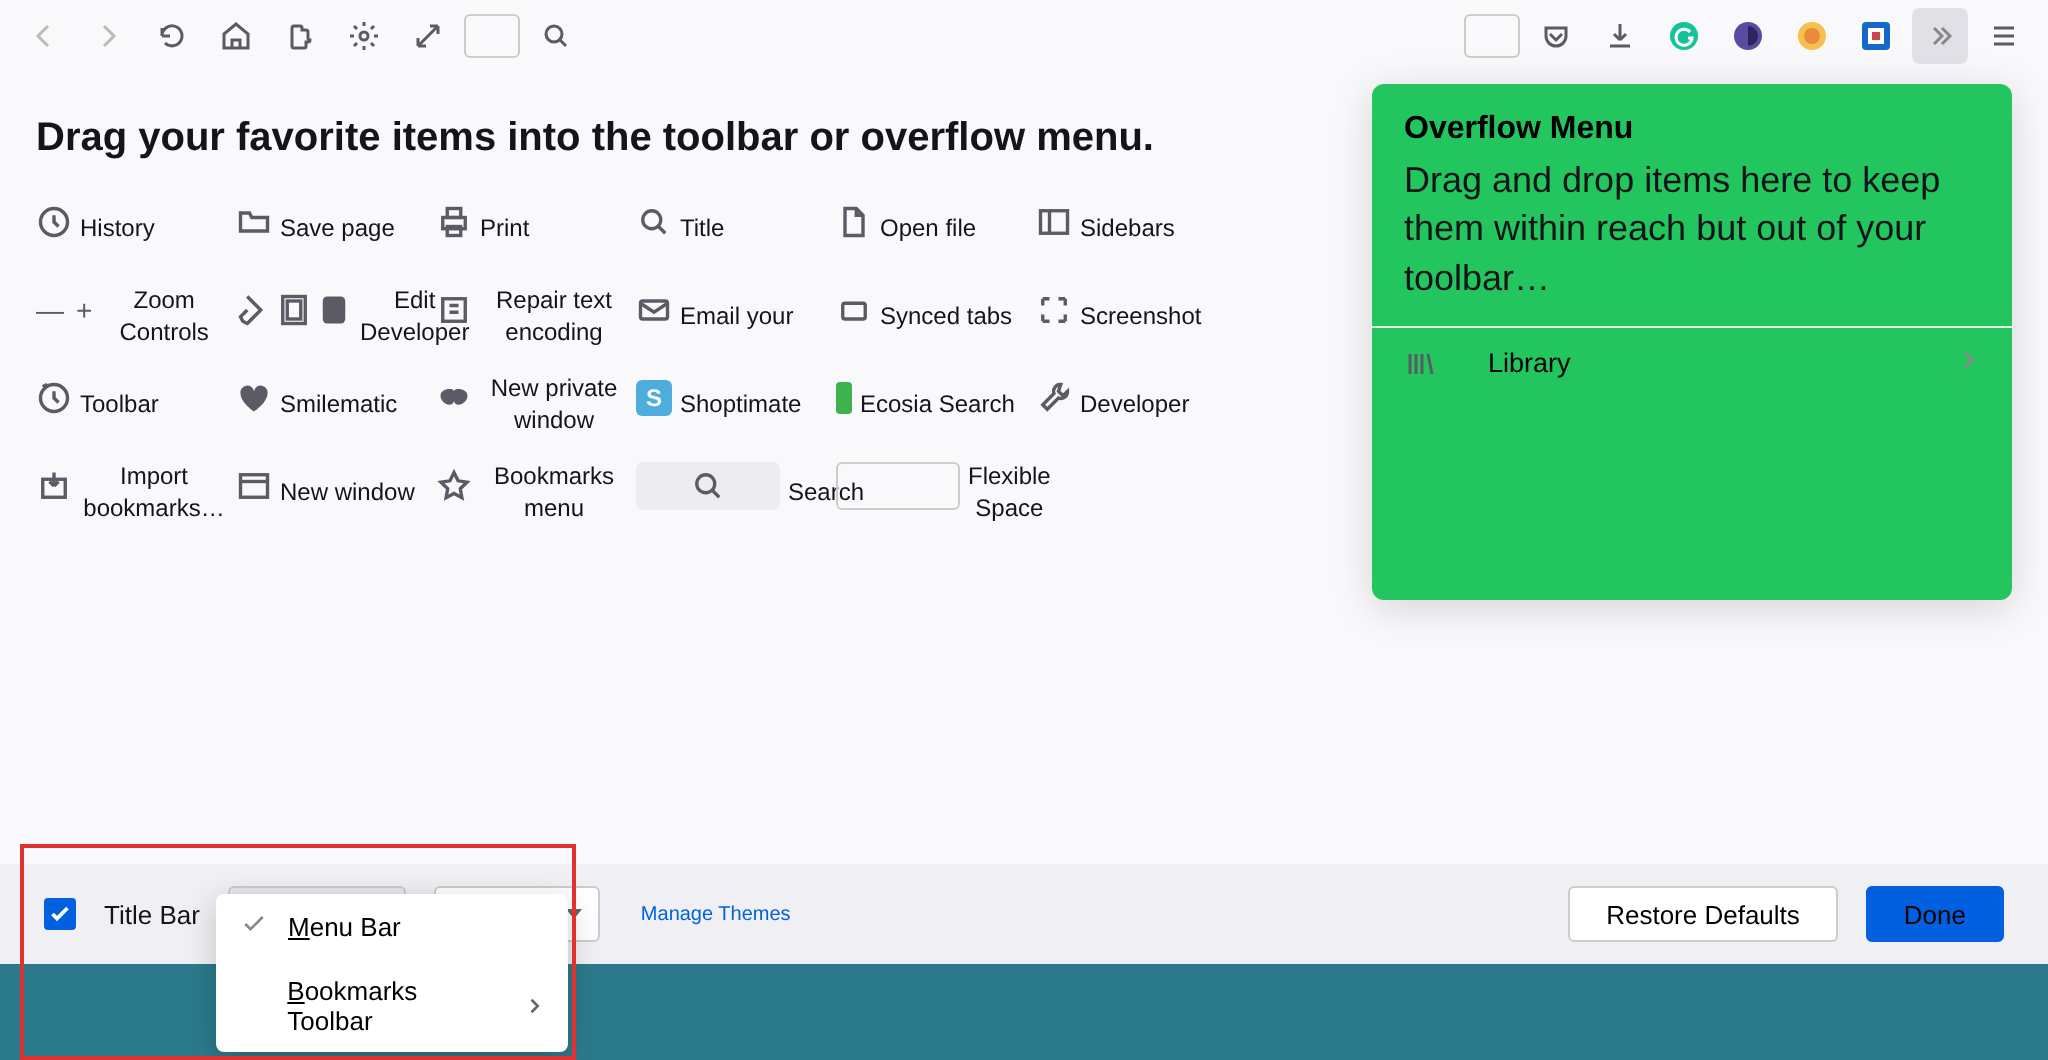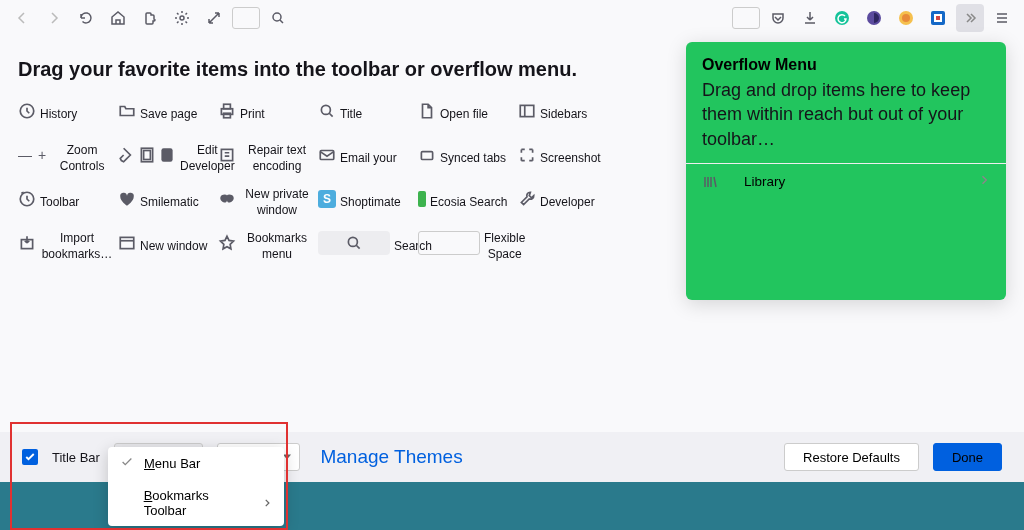--- a/index.html
+++ b/index.html
@@ -34,21 +34,21 @@
 .of-item { display: flex; align-items: center; padding: 10px 16px; font-size: 13.5px; }
 .of-item .chev { margin-left: auto; color: #888; }
 
 .footer { position: absolute; left: 0; right: 0; bottom: 48px; height: 50px; background: #f0f0f4; display: flex; align-items: center; padding: 0 22px; gap: 14px; }
 .chk { width: 16px; height: 16px; background: #0060df; border-radius: 2px; display:flex; align-items:center; justify-content:center; }
 .chk svg { width:12px; height:12px; }
 .flabel { font-size: 13px; color: #15141a; }
 .sel { height: 28px; padding: 0 28px 0 10px; font-size: 13px; border: 1px solid #ccc; border-radius: 3px; background: #fff; position: relative; display:flex; align-items:center; }
 .sel.active { background: #e8e8ec; }
 .sel::after { content:''; position:absolute; right:8px; top:50%; width:0; height:0; border-left:4px solid transparent; border-right:4px solid transparent; border-top:5px solid #666; transform:translateY(-50%); }
-.themes-link { color: #0060df; font-size: 19px; margin-left: 6px; }
+.themes-link { color: #0060df; font-size: 10px; margin-left: 6px; }
 .footer-spacer { flex: 1; }
 .btn { height: 28px; padding: 0 18px; font-size: 13px; border-radius: 3px; display:flex; align-items:center; border:1px solid #ccc; background:#fff; }
 .btn.primary { background: #0060df; color: #000000; border-color:#0060df; font-weight:500; }
 
 .bottom-bar { position:absolute; left:0; right:0; bottom:0; height:48px; background:#2a7a8c; }
 
 .highlight-box { position:absolute; left:10px; bottom:0; width:278px; height:108px; border:2px solid #e03131; pointer-events:none; z-index:50; }
 
 .dropdown { position:absolute; left:108px; bottom:4px; width:176px; background:#fff; border-radius:4px; box-shadow:0 4px 16px rgba(0,0,0,.2); z-index:40; }
 .dd-item { display:flex; align-items:center; padding:8px 12px; font-size:13px; gap:10px; }

